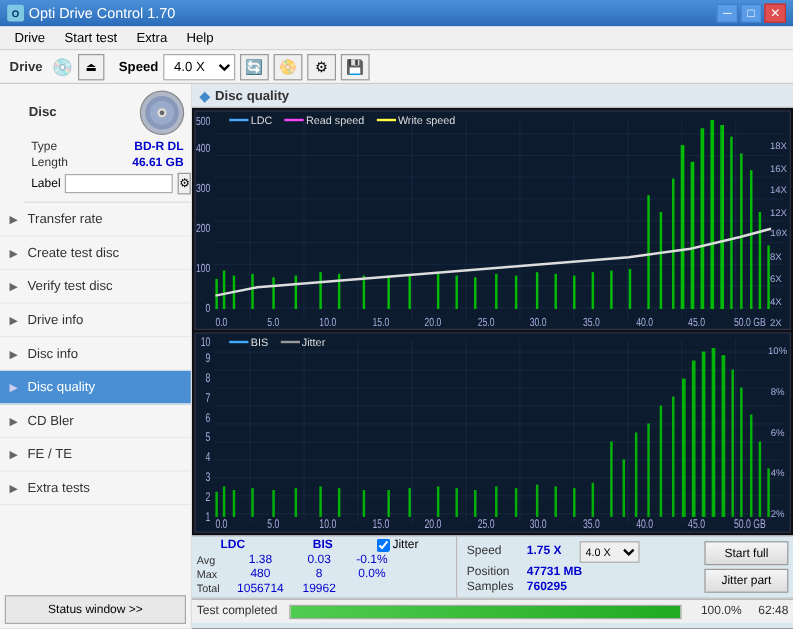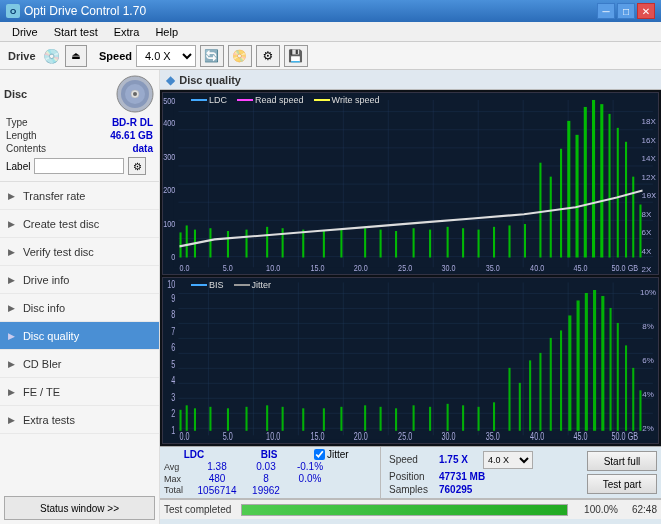--- a/index.html
+++ b/index.html
@@ -24,21 +24,21 @@
     .drive-btn { height: 22px; width: 22px; background: #f0f0f0; border: 1px solid #999; cursor: pointer; display: flex; align-items: center; justify-content: center; font-size: 10px; }
     .speed-label { font-size: 11px; font-weight: bold; margin-left: 8px; }
     .speed-select { height: 22px; font-size: 11px; border: 1px solid #aaa; background: white; padding: 0 4px; width: 60px; }
     .icon-btn { height: 22px; width: 24px; background: #f0f0f0; border: 1px solid #999; cursor: pointer; display: flex; align-items: center; justify-content: center; font-size: 12px; }
 
     
     .main { display: flex; height: calc(524px - 22px - 20px - 28px); }
 
     
     .sidebar { width: 160px; background: #f5f5f5; border-right: 1px solid #ddd; display: flex; flex-direction: column; flex-shrink: 0; }
-    .disc-info-panel { background: #f5f5f5; padding: 4px; border-bottom: 1px solid #ddd; }
+    .disc-info-panel { background: #f5f5f5; padding: 4px; border-bottom: 1px solid #ddd; margin-left: 20px; }
     .disc-header { display: flex; align-items: center; justify-content: space-between; margin-bottom: 2px; }
     .disc-title { font-weight: bold; font-size: 11px; color: #333; }
     .disc-row { display: flex; justify-content: space-between; padding: 1px 2px; font-size: 10px; }
     .disc-row-label { color: #333; }
     .disc-row-value { color: #0000cc; font-weight: bold; }
     .disc-label-row { display: flex; align-items: center; gap: 4px; padding: 2px; }
     .disc-label-input { border: 1px solid #aaa; width: 90px; height: 16px; font-size: 10px; }
     .disc-label-btn { width: 18px; height: 18px; background: #f0f0f0; border: 1px solid #999; cursor: pointer; font-size: 10px; display: flex; align-items: center; justify-content: center; }
 
     .sidebar-nav { flex: 1; }
@@ -125,24 +125,20 @@
           <ellipse cx="20" cy="20" rx="2" ry="2" fill="#666"></ellipse>
         </svg>
       </div>
       <div class="disc-row">
         <span class="disc-row-label">Type</span>
         <span class="disc-row-value">BD-R DL</span>
       </div>
       <div class="disc-row">
         <span class="disc-row-label">Length</span>
         <span class="disc-row-value">46.61 GB</span>
-      </div>
-      <div class="disc-row">
-        <span class="disc-row-label">Contents</span>
-        <span class="disc-row-value">data</span>
       </div>
       <div class="disc-label-row">
         <span style="font-size:10px;">Label</span>
         <input class="disc-label-input" type="text" value="" style="">
         <div class="disc-label-btn">⚙</div>
       </div>
     </div>
 
     <div class="sidebar-nav">
       <div class="nav-item">
@@ -433,21 +429,21 @@
             <span style="font-size:10px;color:#0000cc;font-weight:bold;">47731 MB</span>
           </div>
           <div style="display:flex;align-items:center;gap:4px;">
             <span style="font-size:10px;color:#333;min-width:46px;">Samples</span>
             <span style="font-size:10px;color:#0000cc;font-weight:bold;">760295</span>
           </div>
         </div>
 
         <div style="display:flex;flex-direction:column;gap:3px;padding:4px 4px;margin-left:auto;justify-content:center;">
           <button class="action-btn">Start full</button>
-          <button class="action-btn">Test part</button>
+          <button class="action-btn">Jitter part</button>
         </div>
       </div>
 
       <div class="progress-bar-row">
         <span class="status-text">Test completed</span>
         <div class="progress-track" style="flex:1;margin:0 6px;">
           <div class="progress-fill" style="width:100%;"></div>
         </div>
         <span class="progress-pct">100.0%</span>
         <span class="time-label">62:48</span>

